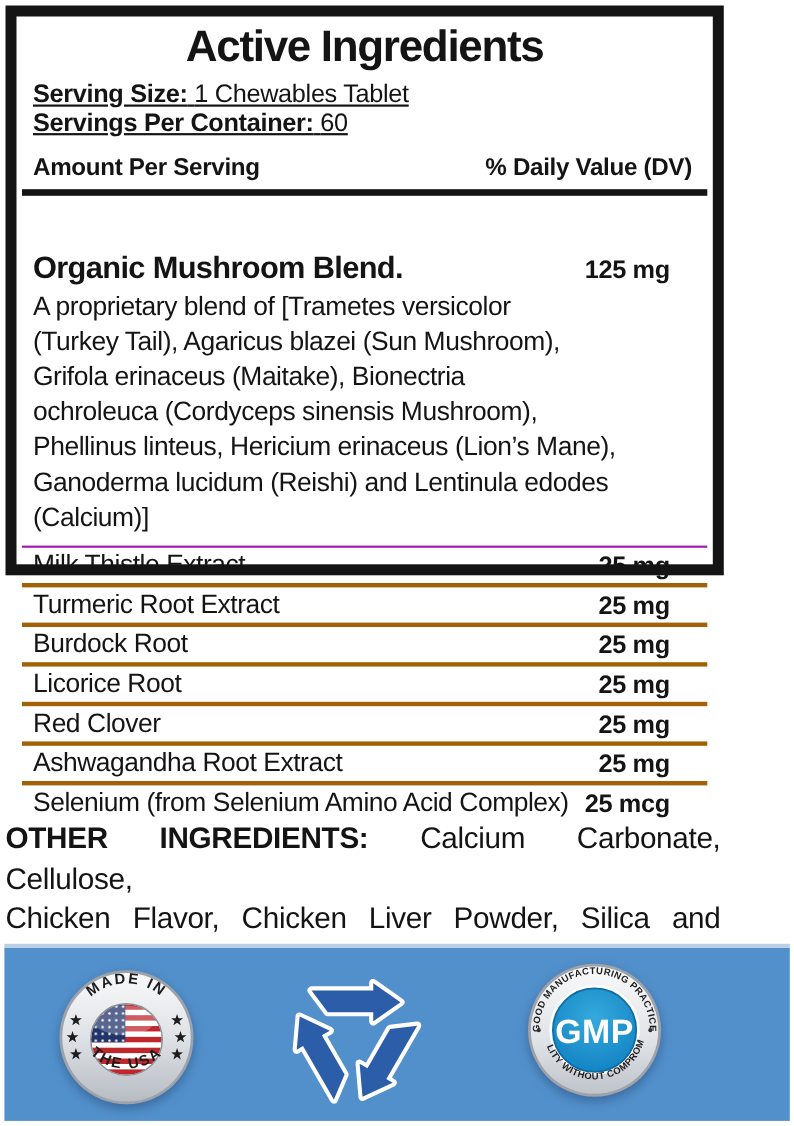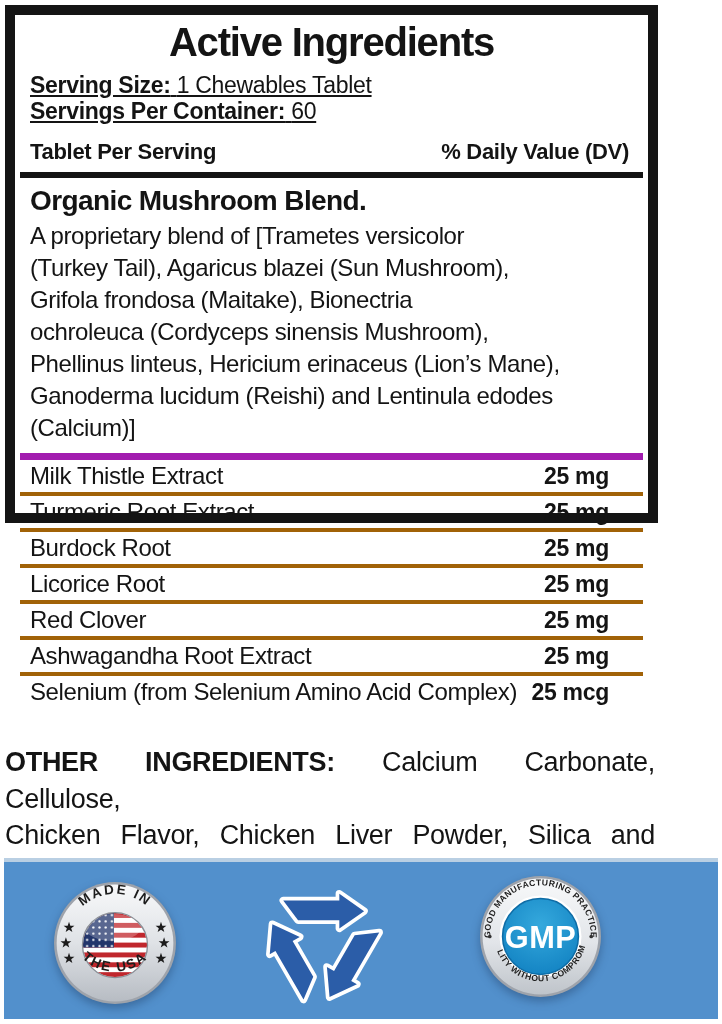--- a/index.html
+++ b/index.html
@@ -11,21 +11,21 @@
   .facts-box{position:absolute;left:5px;top:5px;width:653px;height:518px;
              border:10px solid #141414;box-sizing:border-box;background:#fff;
              padding:0 5px;display:flex;flex-direction:column;}
   .title{text-align:center;font-size:40px;font-weight:700;letter-spacing:-1.2px;
          margin:6px 0 9px 0;line-height:1.05;}
   .serving{margin-left:10px;font-size:23px;line-height:26px;letter-spacing:-0.3px;text-decoration:underline;}
   .thickbar{height:13px;background:#141414;margin-top:6px;}
   .hdr{display:flex;justify-content:space-between;align-items:baseline;
        font-weight:700;font-size:22px;letter-spacing:-0.3px;
        padding:9px 14px 7px 10px;border-bottom:6px solid #141414;}
-  .blend{padding:7px 0 9px 10px;border-bottom:7px solid #a21caf;}
+  .blend{padding:7px 0 9px 10px;border-bottom:2px solid #a21caf;margin-top:43px;}
   .blend-head{display:flex;justify-content:space-between;align-items:baseline;margin-bottom:3px;}
   .blend-name{font-size:28px;font-weight:700;letter-spacing:-0.6px;}
   .amt{font-weight:700;font-size:23px;padding-right:34px;white-space:nowrap;letter-spacing:-0.3px;}
   .desc div{font-size:24px;line-height:32px;letter-spacing:-0.4px;white-space:nowrap;}
   .rows{flex:1;display:flex;flex-direction:column;}
   .row{flex:1;display:flex;justify-content:space-between;align-items:center;
        padding:2px 0 2px 10px;border-bottom:4px solid #a16207;}
   .row:last-child{border-bottom:none;}
   .row .nm{font-size:24px;letter-spacing:-0.4px;}
 
@@ -60,32 +60,33 @@
       </div>
       <div>
         <span class="b">Servings Per Container:</span>
         <span>60</span>
       </div>
     </div>
 
     <div class="thickbar"></div>
 
     <div class="hdr">
-      <span>Tablet Per Serving</span>
+      <span>Amount Per Serving</span>
       <span>% Daily Value (DV)</span>
     </div>
 
     <div class="blend">
       <div class="blend-head">
         <span class="blend-name">Organic Mushroom Blend.</span>
+        <span class="amt">125 mg</span>
       </div>
       <div class="desc">
         <div>A proprietary blend of [Trametes versicolor</div>
         <div>(Turkey Tail), Agaricus blazei (Sun Mushroom),</div>
-        <div>Grifola frondosa (Maitake), Bionectria</div>
+        <div>Grifola erinaceus (Maitake), Bionectria</div>
         <div>ochroleuca (Cordyceps sinensis Mushroom),</div>
         <div>Phellinus linteus, Hericium erinaceus (Lion’s Mane),</div>
         <div>Ganoderma lucidum (Reishi) and Lentinula edodes</div>
         <div>(Calcium)]</div>
       </div>
     </div>
 
     <div class="rows">
       <div class="row">
         <span class="nm">Milk Thistle Extract</span>

